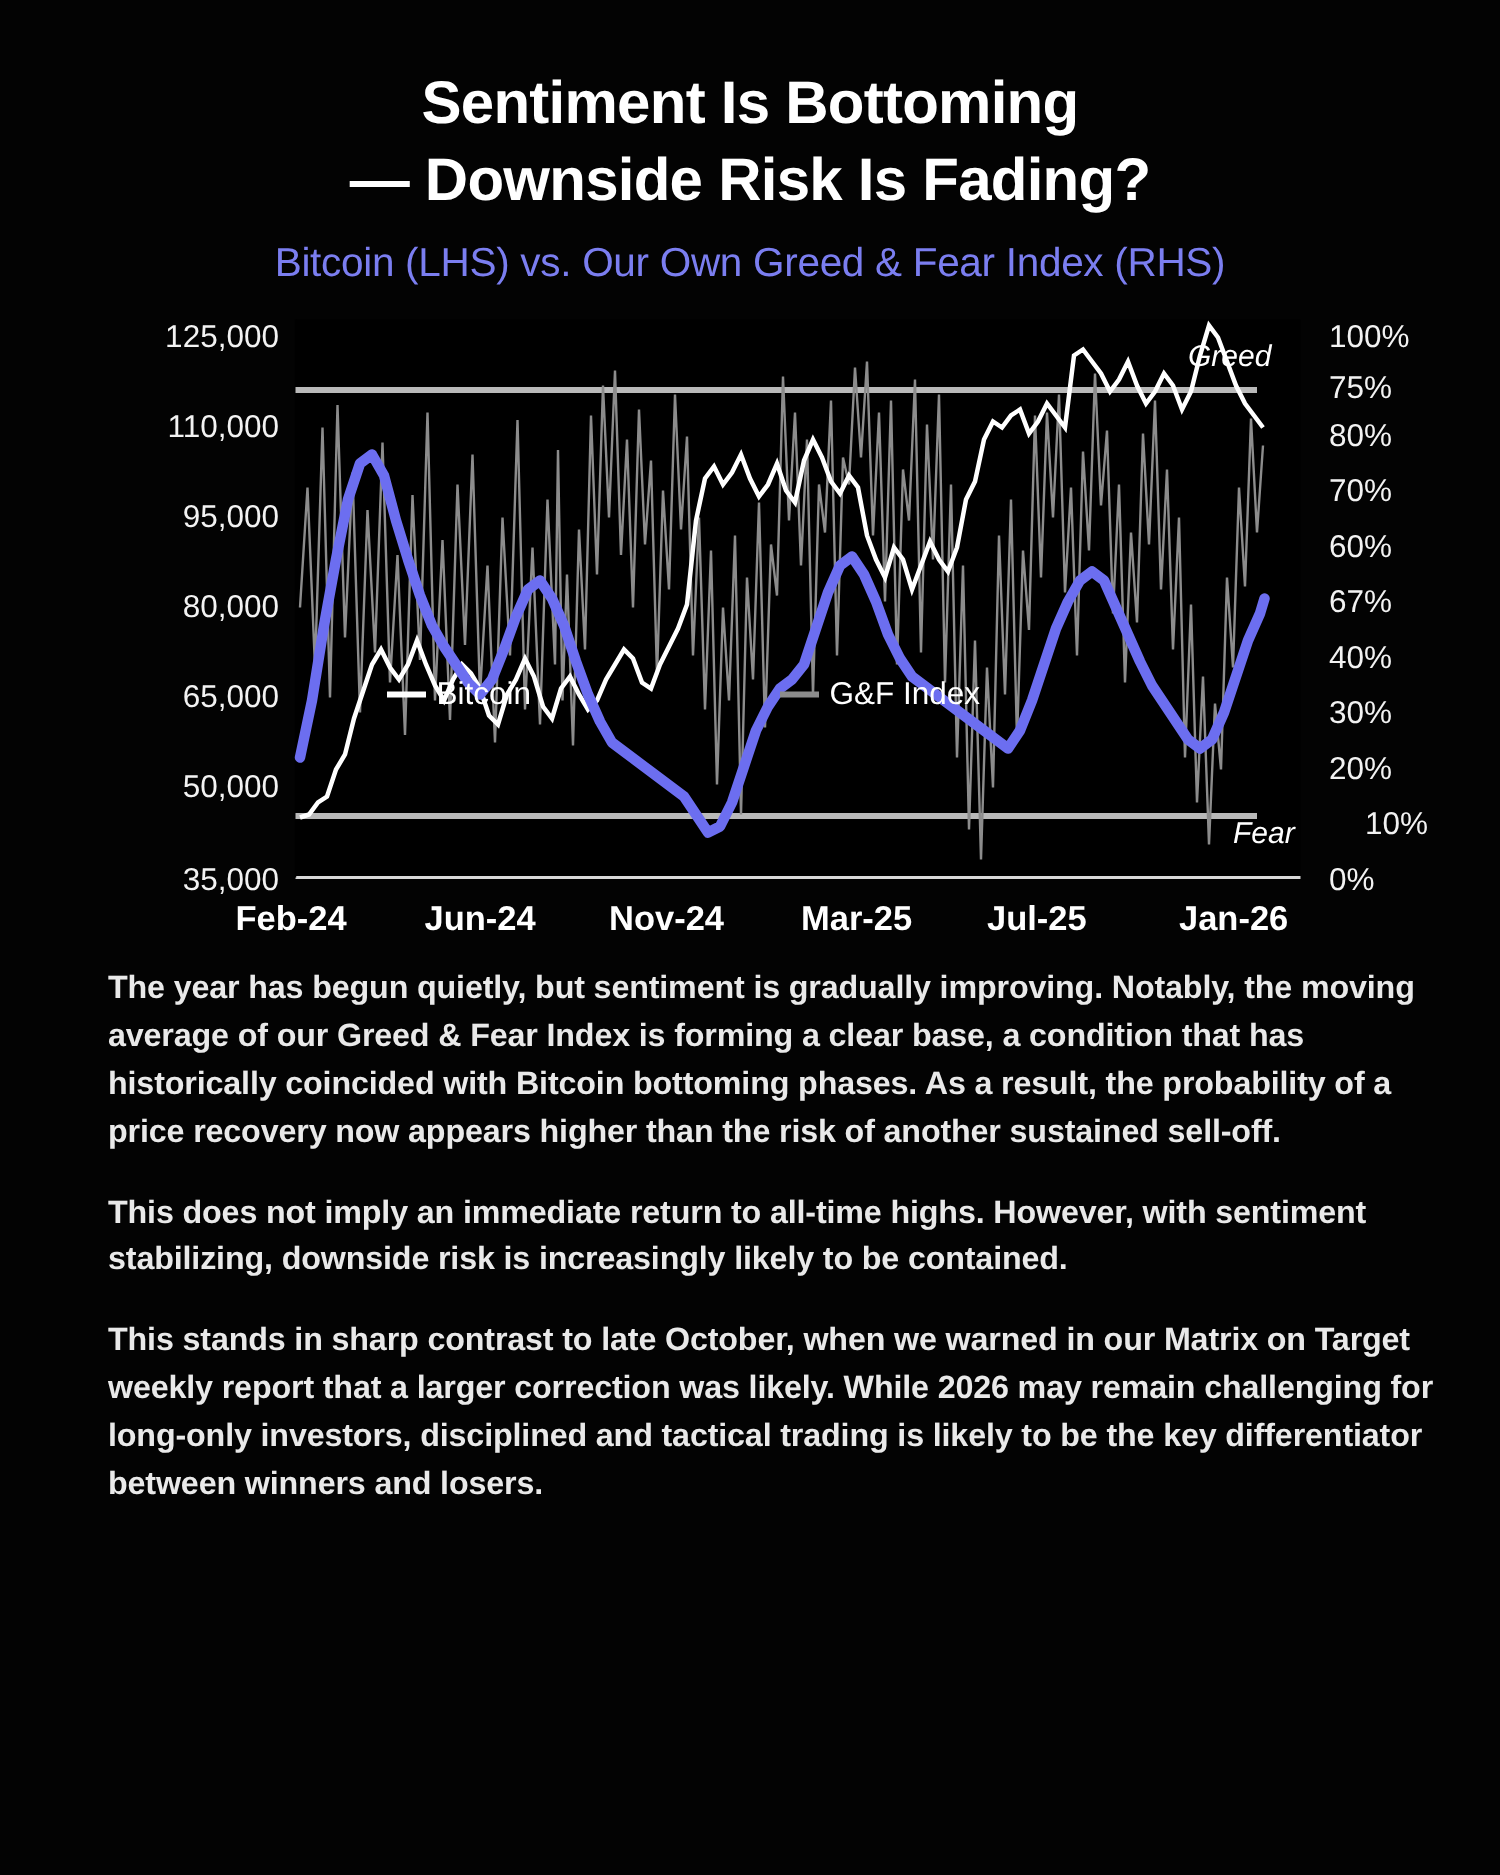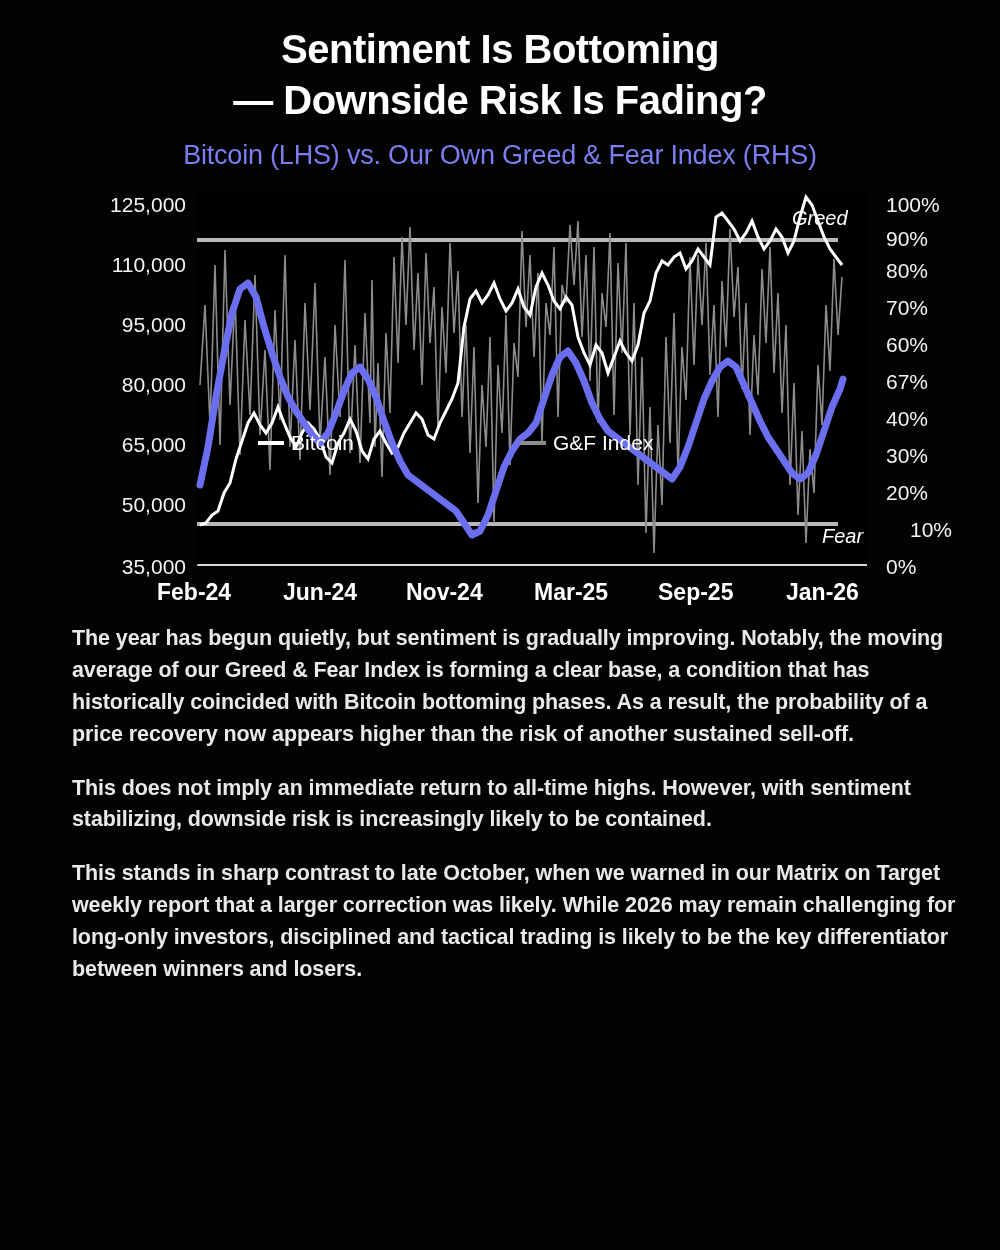--- a/index.html
+++ b/index.html
@@ -14,21 +14,21 @@
     color: #ffffff;
     overflow: hidden;
   }
   .page {
     position: relative;
     width: 1000px;
     height: 1250px;
     background: #030303;
   }
   .title-block {
-    padding-top: 24px;
+    padding-top: 44px;
     text-align: center;
   }
   .title-line {
     font-size: 40px;
     font-weight: bold;
     letter-spacing: -0.5px;
     line-height: 1.28;
     color: #ffffff;
   }
   .subtitle {
@@ -180,31 +180,31 @@
 
     <div class="axis-label y-right" style="left:886px; top:370px;">0%</div>
     <div class="axis-label y-right" style="left:886px; top:333px;margin-left:24px;">10%</div>
     <div class="axis-label y-right" style="left:886px; top:296px;">20%</div>
     <div class="axis-label y-right" style="left:886px; top:259px;">30%</div>
     <div class="axis-label y-right" style="left:886px; top:222px;">40%</div>
     <div class="axis-label y-right" style="left:886px; top:185px;">67%</div>
     <div class="axis-label y-right" style="left:886px; top:148px;">60%</div>
     <div class="axis-label y-right" style="left:886px; top:111px;">70%</div>
     <div class="axis-label y-right" style="left:886px; top:74px;">80%</div>
-    <div class="axis-label y-right" style="left:886px; top:42px;">90%</div>
+    <div class="axis-label y-right" style="left:886px; top:42px;">75%</div>
     <div class="axis-label y-right" style="left:886px; top:8px;">100%</div>
 
     <div class="band-label" style="left:792px; top:22px;">Greed</div>
     <div class="band-label" style="left:822px; top:340px;">Fear</div>
 
     <div class="x-tick" style="left:157px; top:394px;">Feb-24</div>
     <div class="x-tick" style="left:283px; top:394px;">Jun-24</div>
     <div class="x-tick" style="left:406px; top:394px;">Nov-24</div>
     <div class="x-tick" style="left:534px; top:394px;">Mar-25</div>
-    <div class="x-tick" style="left:658px; top:394px;">Sep-25</div>
+    <div class="x-tick" style="left:658px; top:394px;">Jul-25</div>
     <div class="x-tick" style="left:786px; top:394px;">Jan-26</div>
   </div>
 
   <div class="body-text">
     <p>The year has begun quietly, but sentiment is gradually improving. Notably, the moving average of our Greed &amp; Fear Index is forming a clear base, a condition that has historically coincided with Bitcoin bottoming phases. As a result, the probability of a price recovery now appears higher than the risk of another sustained sell-off.</p>
     <p>This does not imply an immediate return to all-time highs. However, with sentiment stabilizing, downside risk is increasingly likely to be contained.</p>
     <p>This stands in sharp contrast to late October, when we warned in our Matrix on Target weekly report that a larger correction was likely. While 2026 may remain challenging for long-only investors, disciplined and tactical trading is likely to be the key differentiator between winners and losers.</p>
   </div>
 
 

